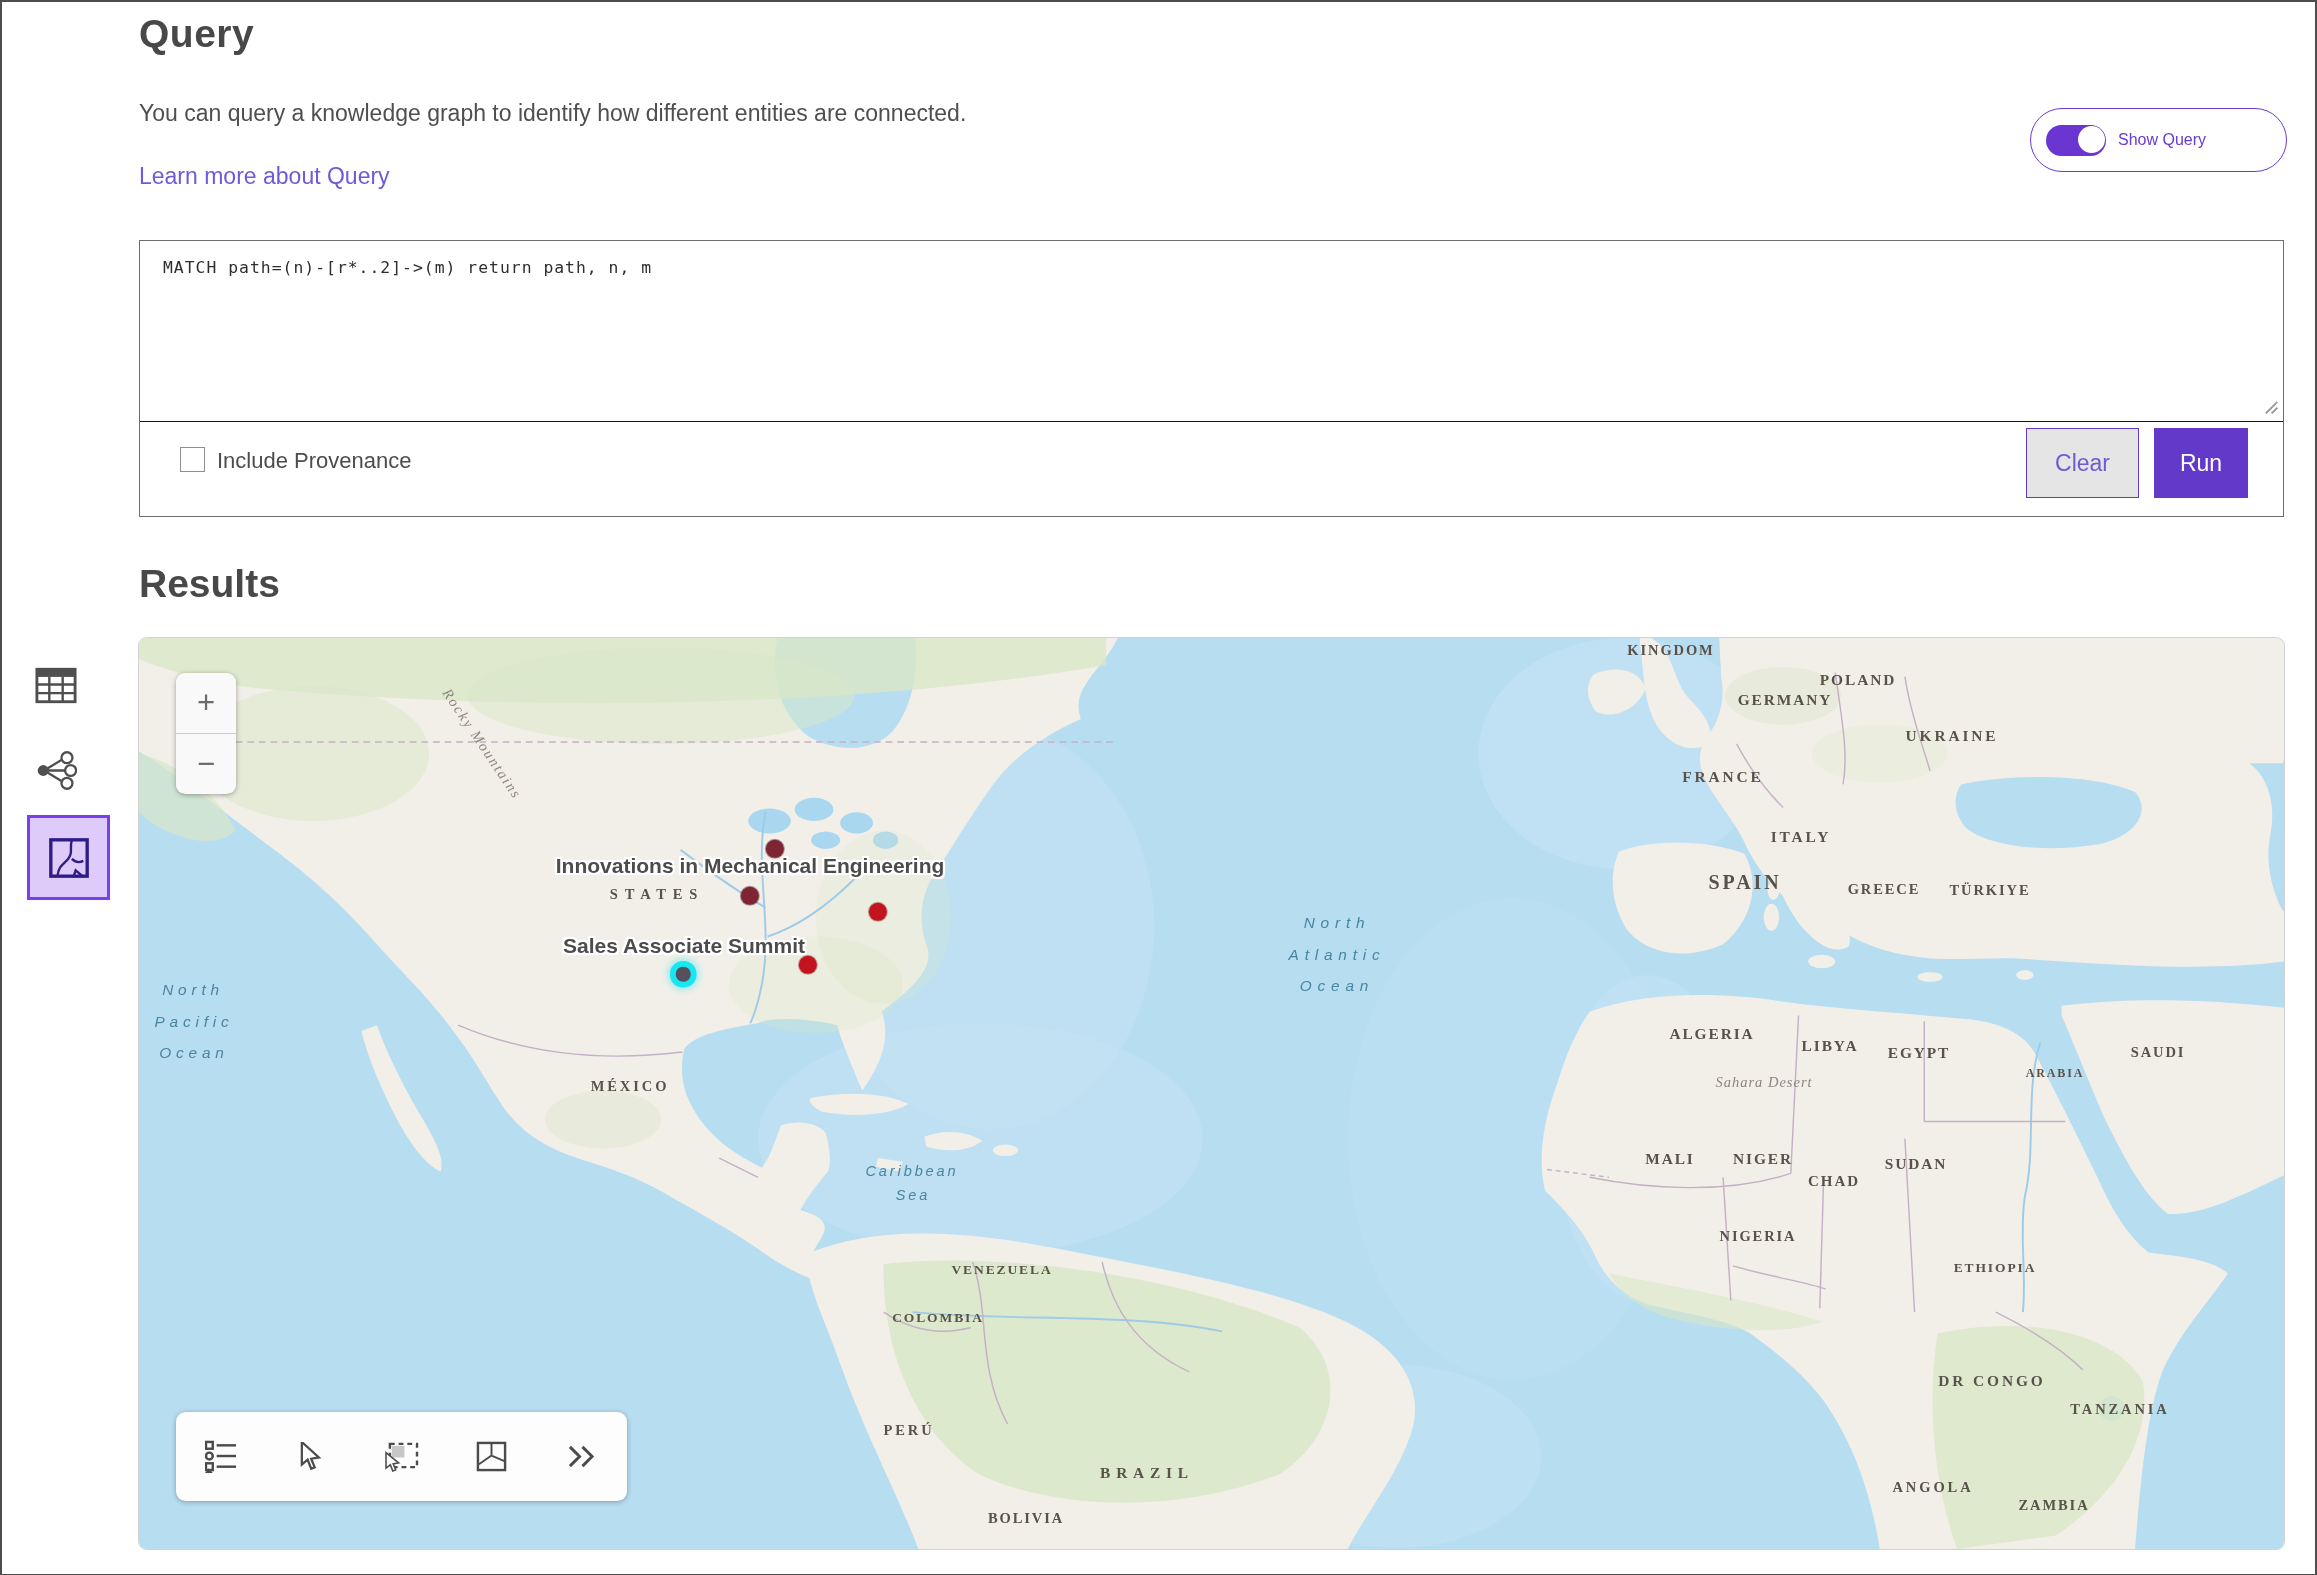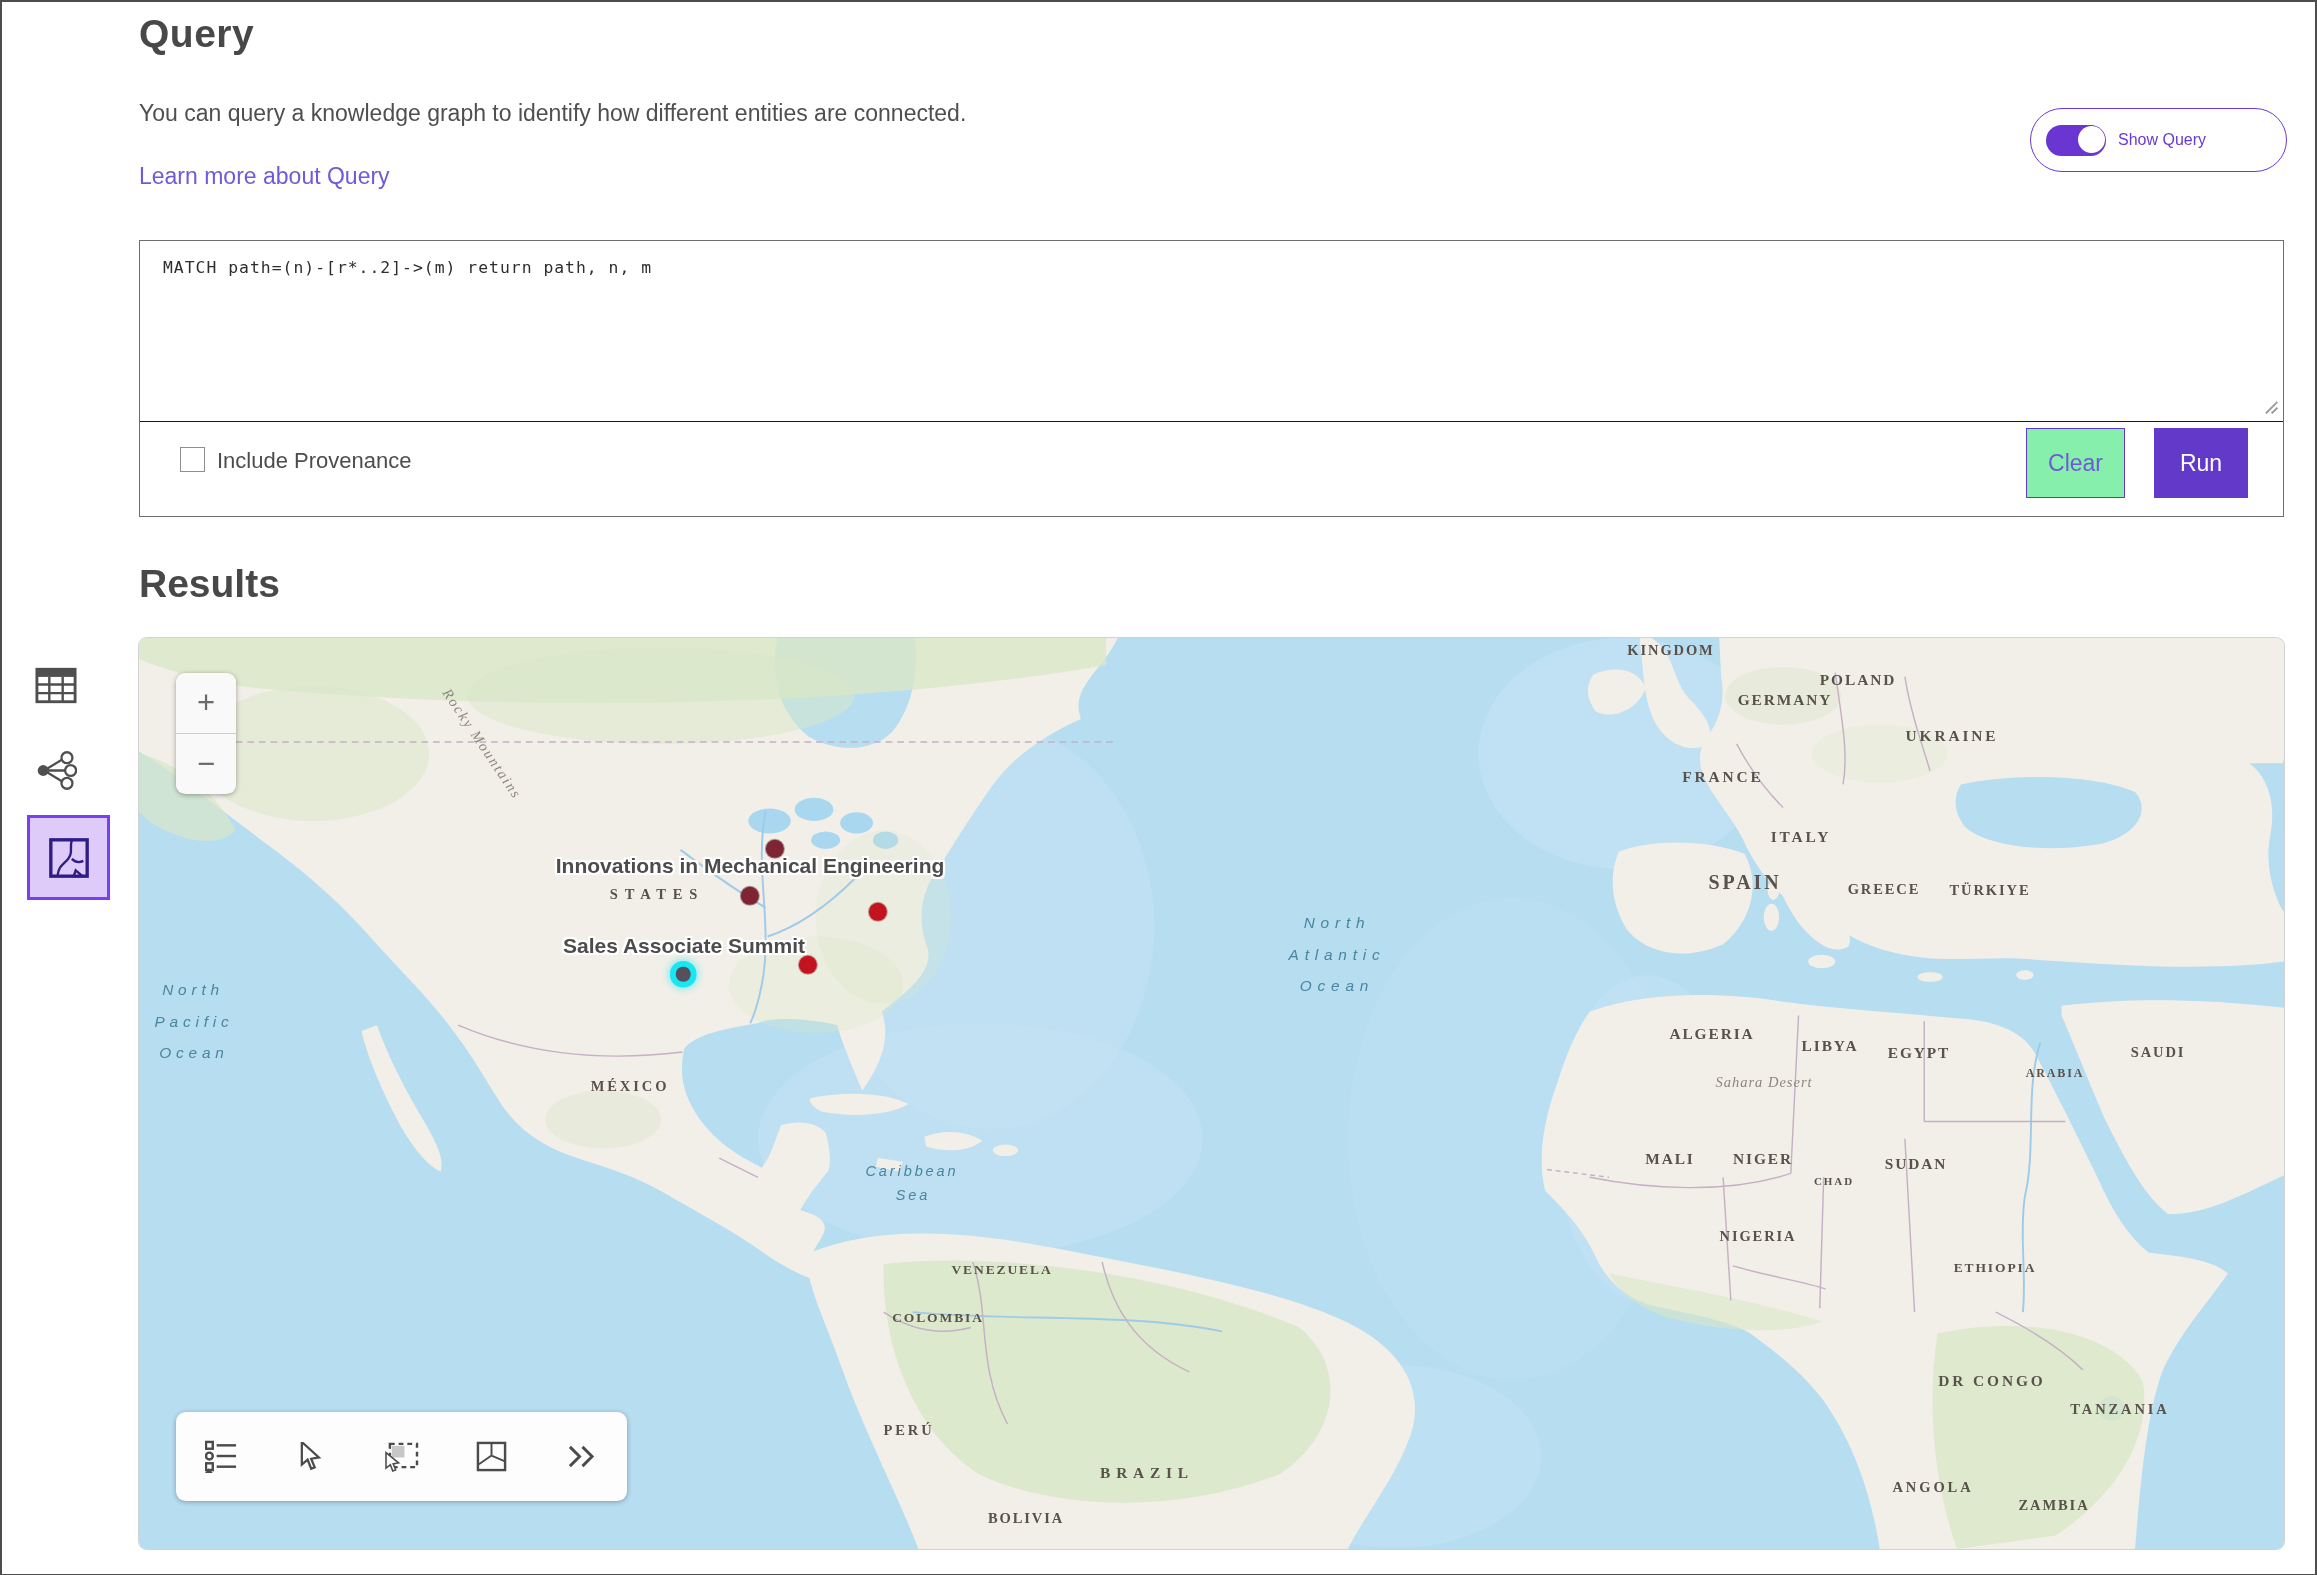--- a/index.html
+++ b/index.html
@@ -19,21 +19,21 @@
   .toggle-knob{position:absolute;right:1.9px;top:1.9px;width:27px;height:27px;border-radius:50%;background:#fff;}
   .toggle-label{margin-left:11.6px;font-size:16px;color:#6a3ad2;}
   
   .query-box{left:137px;top:238px;width:2145px;height:277px;border:1px solid #6e6e6e;background:#fff;box-sizing:border-box;}
   .query-text{position:absolute;left:0;top:0;right:0;height:181px;border-bottom:1px solid #0f172a;box-sizing:border-box;
     padding:17.4px 23px;font-family:"DejaVu Sans Mono","Liberation Mono",monospace;font-size:16.4px;letter-spacing:1px;color:#2e2e2e;white-space:pre;cursor:text;}
   .resize-handle{position:absolute;right:4.8px;top:156px;width:17.4px;height:17.4px;}
   .cb{position:absolute;left:40px;top:206px;width:25px;height:25px;border:1.9px solid #8f8f8f;background:#fff;box-sizing:border-box;cursor:pointer;}
   .cb-label{position:absolute;left:77px;top:207px;font-size:22px;color:#4c4c4c;}
   .btn{position:absolute;top:187px;height:70px;font-size:23px;font-family:"Liberation Sans",sans-serif;cursor:pointer;box-sizing:border-box;display:flex;align-items:center;justify-content:center;}
-  .btn-clear{left:1886px;width:99px;background:#86efac;border:1.9px solid #6239c8;color:#6e5bd4;}
+  .btn-clear{left:1886px;width:113px;background:#e5e5e5;border:1.9px solid #6239c8;color:#6e5bd4;}
   .btn-run{left:2014px;width:94px;background:#6239c8;border:none;color:#fff;}
   .results-title{left:137px;top:560px;font-size:39px;font-weight:700;color:#484848;}
   
   .vs-btn{position:absolute;width:54px;height:50px;display:flex;align-items:center;justify-content:center;background:transparent;border:none;cursor:pointer;}
   .vs-table{left:27px;top:658px;}
   .vs-graph{left:27px;top:743px;}
   .vs-map{left:25px;top:813px;width:83px;height:85px;border:3.9px solid #7a3ff2;background:#decbfa;}
   
   .map{left:137px;top:636px;width:2145px;height:911px;border-radius:7.7px;overflow:hidden;background:#b7ddf1;outline:1px solid #d2d2d2;}
   .map svg.base{position:absolute;left:0;top:0;width:100%;height:100%;}
@@ -216,21 +216,21 @@
         <span class="map-label country" style="left: 1606px; top: 244px; font-size: 20px; letter-spacing: 2.9px; transform: translate(-50%, -50%);">SPAIN</span>
         <span class="map-label country" style="left: 1745px; top: 251px; font-size: 14.5px; letter-spacing: 1.9px; transform: translate(-50%, -50%);">GREECE</span>
         <span class="map-label country" style="left: 1851px; top: 252px; font-size: 14.5px; letter-spacing: 1.9px; transform: translate(-50%, -50%);">TÜRKIYE</span>
         <span class="map-label country" style="left: 1573px; top: 396px; font-size: 15.4px; letter-spacing: 1.9px; transform: translate(-50%, -50%);">ALGERIA</span>
         <span class="map-label country" style="left: 1691px; top: 408px; font-size: 15.4px; letter-spacing: 1.9px; transform: translate(-50%, -50%);">LIBYA</span>
         <span class="map-label country" style="left: 1780px; top: 415px; font-size: 15.4px; letter-spacing: 1.9px; transform: translate(-50%, -50%);">EGYPT</span>
         <span class="map-label country" style="left: 2019px; top: 414px; font-size: 14.5px; letter-spacing: 1.9px; transform: translate(-50%, -50%);">SAUDI</span>
         <span class="map-label country" style="left: 1916px; top: 435px; font-size: 12px; letter-spacing: 1.9px; transform: translate(-50%, -50%);">ARABIA</span>
         <span class="map-label country" style="left: 1531px; top: 521px; font-size: 15.4px; letter-spacing: 1.9px; transform: translate(-50%, -50%);">MALI</span>
         <span class="map-label country" style="left: 1624px; top: 521px; font-size: 15.4px; letter-spacing: 1.9px; transform: translate(-50%, -50%);">NIGER</span>
-        <span class="map-label country" style="left: 1695px; top: 543px; font-size: 11px; letter-spacing: 1.9px; transform: translate(-50%, -50%); text-align: center;">CHAD</span>
+        <span class="map-label country" style="left: 1695px; top: 543px; font-size: 15px; letter-spacing: 1.9px; transform: translate(-50%, -50%); text-align: center;">CHAD</span>
         <span class="map-label country" style="left: 1777px; top: 526px; font-size: 15.4px; letter-spacing: 1.9px; transform: translate(-50%, -50%);">SUDAN</span>
         <span class="map-label country" style="left: 1619px; top: 598px; font-size: 14.5px; letter-spacing: 1.9px; transform: translate(-50%, -50%);">NIGERIA</span>
         <span class="map-label country" style="left: 1856px; top: 630px; font-size: 13.5px; letter-spacing: 1.9px; transform: translate(-50%, -50%);">ETHIOPIA</span>
         <span class="map-label country" style="left: 1853px; top: 743px; font-size: 15.4px; letter-spacing: 2.9px; transform: translate(-50%, -50%);">DR CONGO</span>
         <span class="map-label country" style="left: 1981px; top: 771px; font-size: 14.5px; letter-spacing: 2.9px; transform: translate(-50%, -50%);">TANZANIA</span>
         <span class="map-label country" style="left: 1794px; top: 849px; font-size: 14.5px; letter-spacing: 2.9px; transform: translate(-50%, -50%);">ANGOLA</span>
         <span class="map-label country" style="left: 1915px; top: 867px; font-size: 14.5px; letter-spacing: 1.9px; transform: translate(-50%, -50%);">ZAMBIA</span>
         <span class="map-label country" style="left: 491px; top: 448px; font-size: 14.5px; letter-spacing: 2.9px; transform: translate(-50%, -50%);">MÉXICO</span>
         <span class="map-label country" style="left: 863px; top: 632px; font-size: 13.5px; letter-spacing: 1.9px; transform: translate(-50%, -50%);">VENEZUELA</span>
         <span class="map-label country" style="left: 799px; top: 680px; font-size: 13.5px; letter-spacing: 1.9px; transform: translate(-50%, -50%);">COLOMBIA</span>

